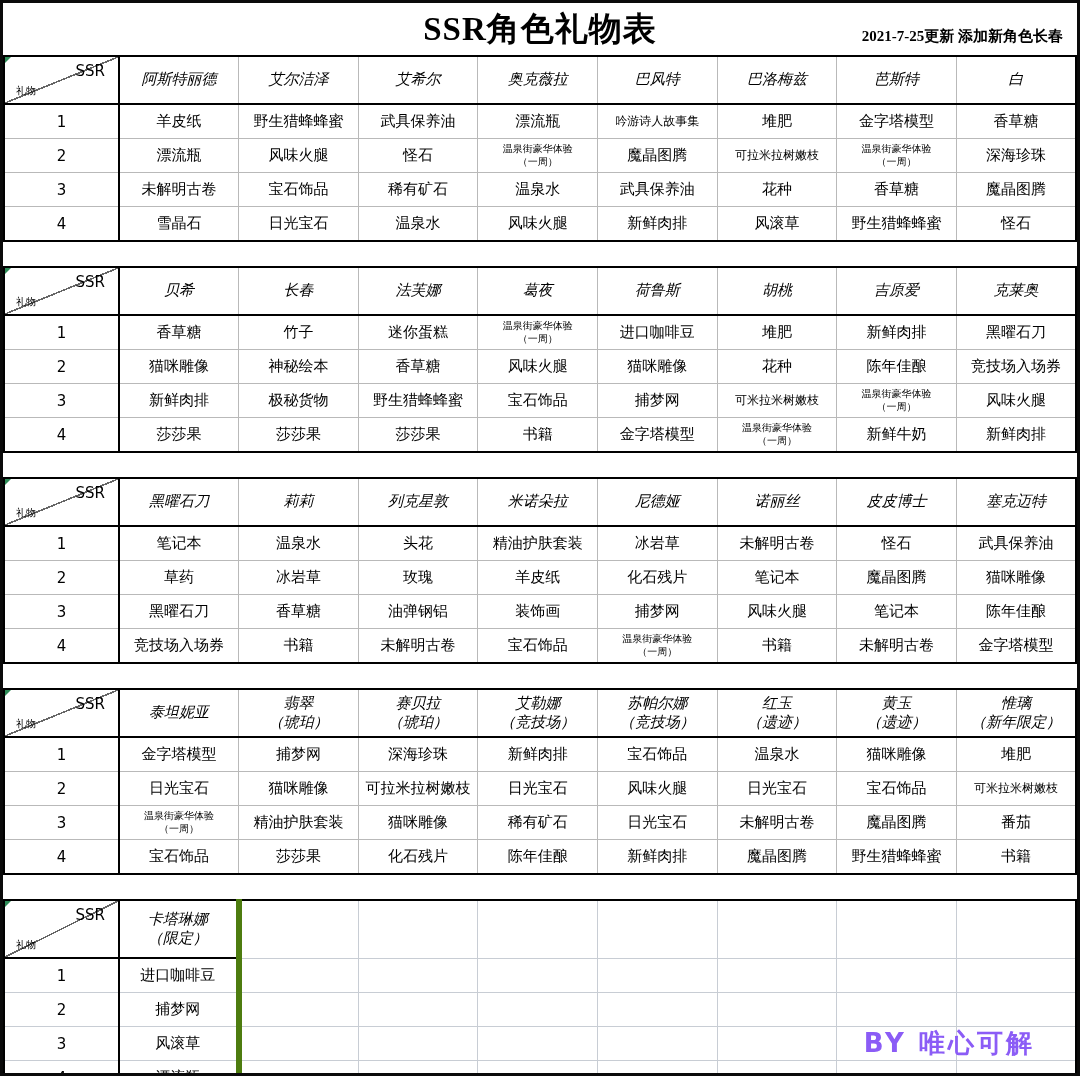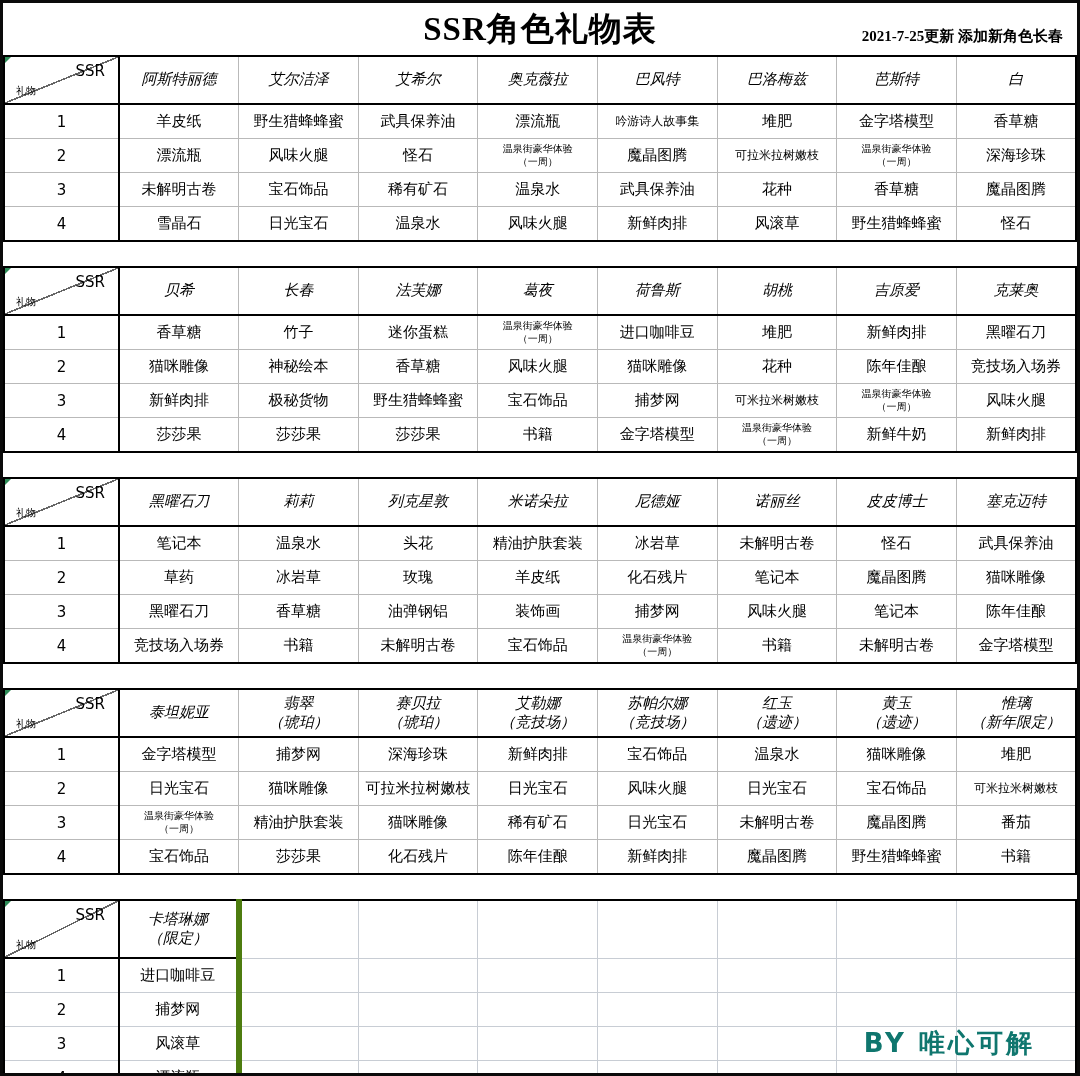--- a/index.html
+++ b/index.html
@@ -48,21 +48,21 @@
   
   table.lt{border:2px solid #000;}
   table.lt td{border-color:#c8cdd4;}
   table.lt td.rl,table.lt td.corner{border-right:2px solid #000;}
   table.lt td.dr{border-right:6px solid #4d7c0f;}
   table.lt tr.hd td{height:54px;border-bottom:1px solid #c8cdd4;}
   table.lt tr.hd td.corner,table.lt tr.hd td.dr{border-bottom:2px solid #000;}
   
   .credit{
     position:absolute;right:42px;bottom:12px;
-    font-weight:700;font-size:26px;letter-spacing:3px;color:#0f766e;
+    font-weight:700;font-size:26px;letter-spacing:3px;color:#8b5cf6;
   }
 </style>
 </head>
 <body>
 
 <div class="frame">
   <div class="titlebar">
     <div class="title">SSR角色礼物表</div>
     <div class="subtitle">2021-7-25更新 添加新角色长春</div>
   </div>

